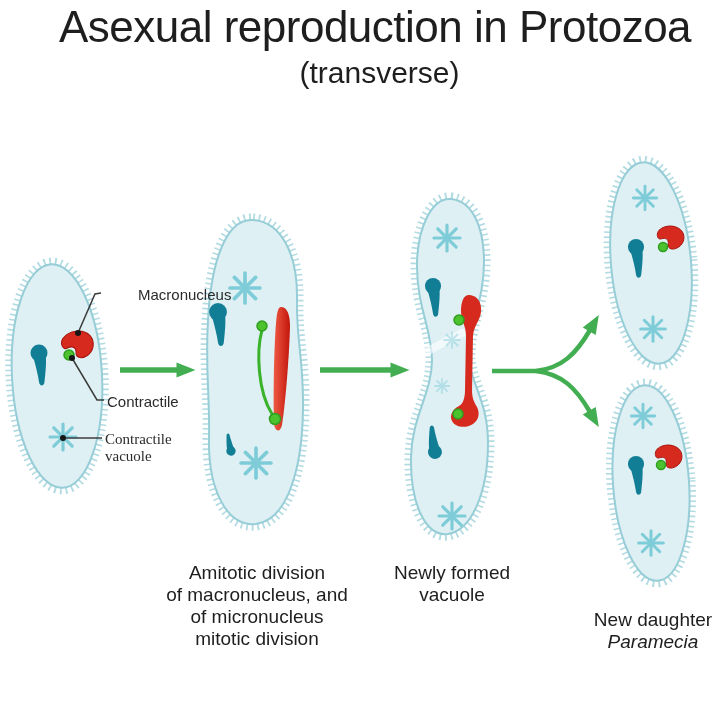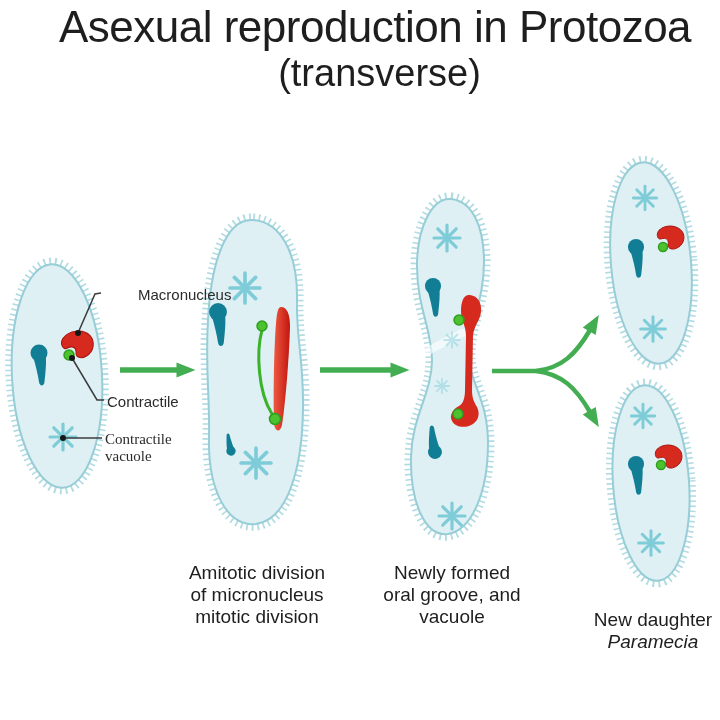--- a/index.html
+++ b/index.html
@@ -1,20 +1,20 @@
 <!DOCTYPE html>
 <html style="--ink: #1e1e1e; --label_ink: #2b2b2b; --cell_body: #def0f3; --cell_membrane: #96cdd7; --cilia: #b2dbe2; --vacuole_star: #7fccd9; --oral_groove: #117e95; --macronucleus_red: #d62a1e; --macronucleus_red_dark: #a81410; --micronucleus_green: #4cc32e; --micronucleus_green_dark: #2f9e1f; --spindle_green: #3ab32b; --arrow_green: #42ae51; --pointer_line: #3c3c3c;"><head>
 <meta charset="utf-8">
 <style>
   html,body{margin:0;padding:0;background:#ffffff;}
   .canvas{position:relative;width:720px;height:720px;background:#fff;overflow:hidden;
           font-family:"Liberation Sans","DejaVu Sans",sans-serif;color:var(--ink);}
   .title{position:absolute;top:2px;left:0;width:720px;text-align:center;}
   .t1{font-size:44px;line-height:50px;letter-spacing:-0.5px;color:var(--ink);padding-left:30px;}
-  .t2{font-size:38px;line-height:42px;margin-top:0px;color:var(--ink);margin-left:39px;}
+  .t2{font-size:30px;line-height:42px;margin-top:0px;color:var(--ink);margin-left:39px;}
   .orglabel{position:absolute;font-size:15px;line-height:17px;color:var(--label_ink);white-space:nowrap;}
   .caption{position:absolute;font-size:19px;line-height:22px;text-align:center;color:var(--ink);}
   .caption div{white-space:nowrap;}
   .italic{font-style:italic;}
   svg{position:absolute;top:0;left:0;}
   .cilia{fill:none;stroke:var(--cilia);stroke-width:13;stroke-dasharray:1.6 3.4;}
   .cellbody{fill:var(--cell_body);stroke:var(--cell_membrane);stroke-width:2;}
   .star{color:var(--vacuole_star);}
   #star line{stroke:currentColor;}
   .faint{opacity:0.45;}
@@ -144,26 +144,26 @@
 
   <div class="orglabel" style="left:104px;top:286px;margin-left:34px;">Macronucleus</div>
   <div class="orglabel" style="left:107px;top:393px;">Contractile</div>
   <div class="orglabel" style="left:105px;top:431px;font-family:Liberation Serif, serif;">
     <div>Contractile</div>
     <div>vacuole</div>
   </div>
 
   <div class="caption" style="left:158px;top:562px;width:198px;">
     <div>Amitotic division</div>
+    <div>of macronucleus, and</div>
     <div>of micronucleus</div>
     <div>mitotic division</div>
   </div>
   <div class="caption" style="left:368px;top:562px;width:168px;text-align:center;">
     <div>Newly formed</div>
-    <div>oral groove, and</div>
     <div>vacuole</div>
   </div>
   <div class="caption" style="left:575px;top:609px;width:156px;">
     <div>New daughter</div>
     <div class="italic">Paramecia</div>
   </div>
 
 </div>
 
 </body></html>

